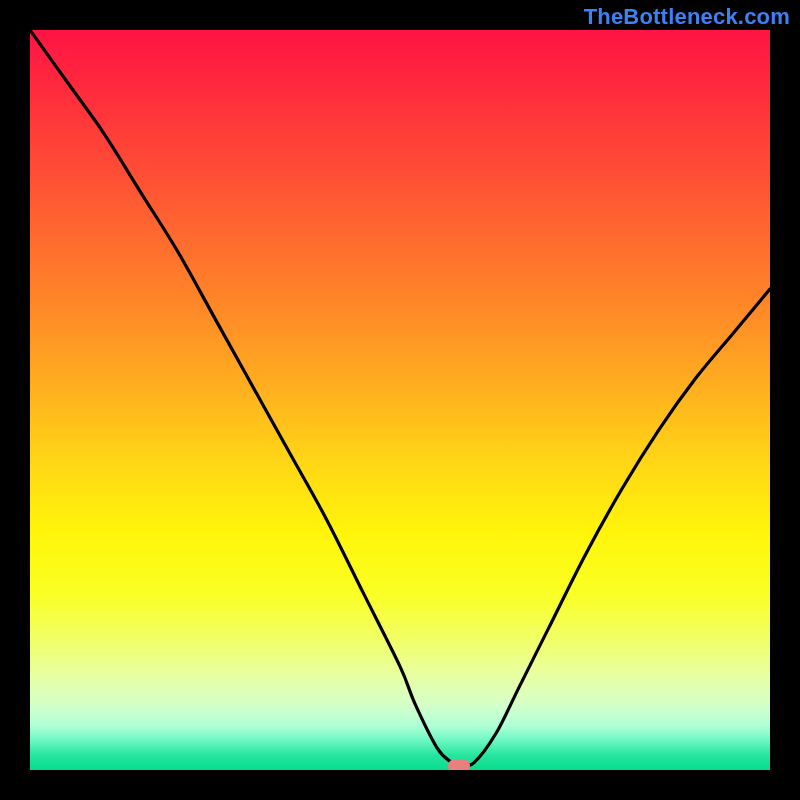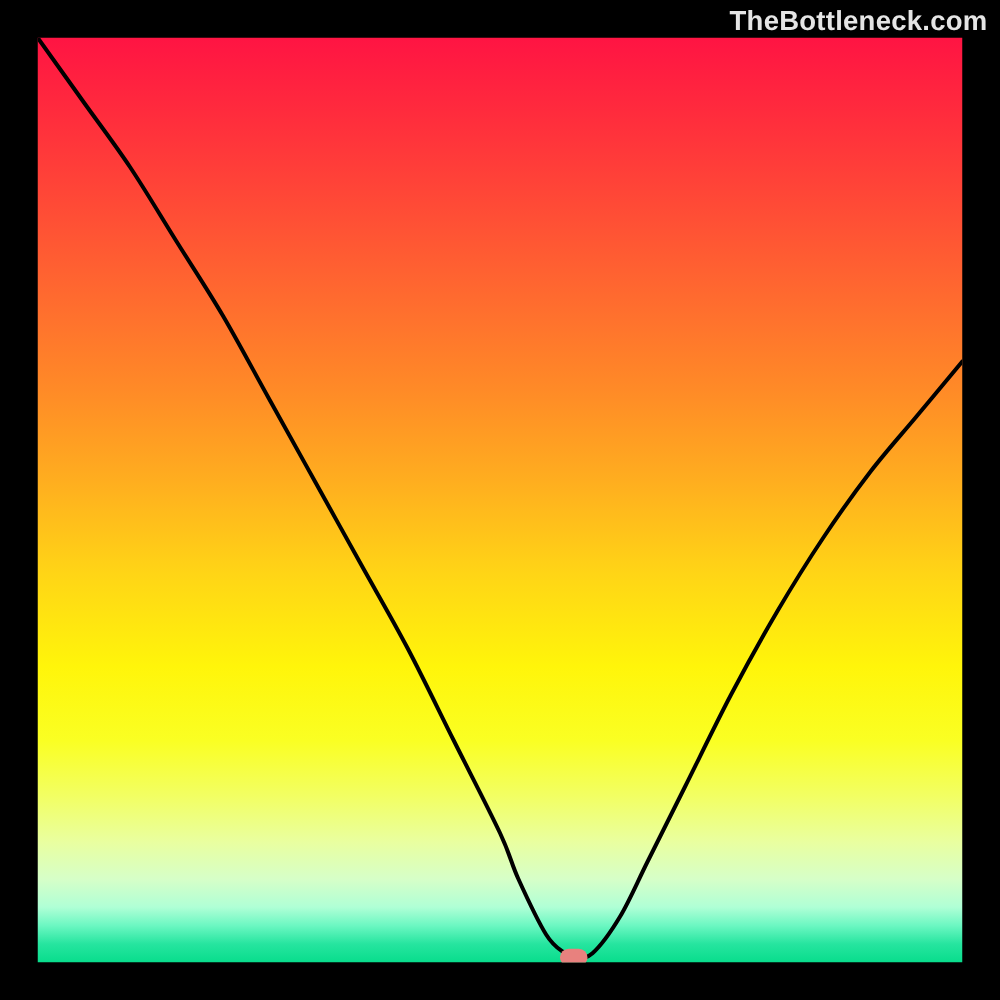--- a/index.html
+++ b/index.html
@@ -14,21 +14,21 @@
   .frame {
     position: relative;
     width: 800px;
     height: 800px;
     background: #000;
   }
   .watermark {
     position: absolute;
     top: 4px;
     right: 10px;
-    color: #e5e5e5;
+    color: #3b82f6;
     font-size: 22px;
     font-weight: bold;
     letter-spacing: 0.2px;
     z-index: 10;
   }
   .plot-area {
     position: absolute;
     left: 30px;
     top: 30px;
     width: 740px;

